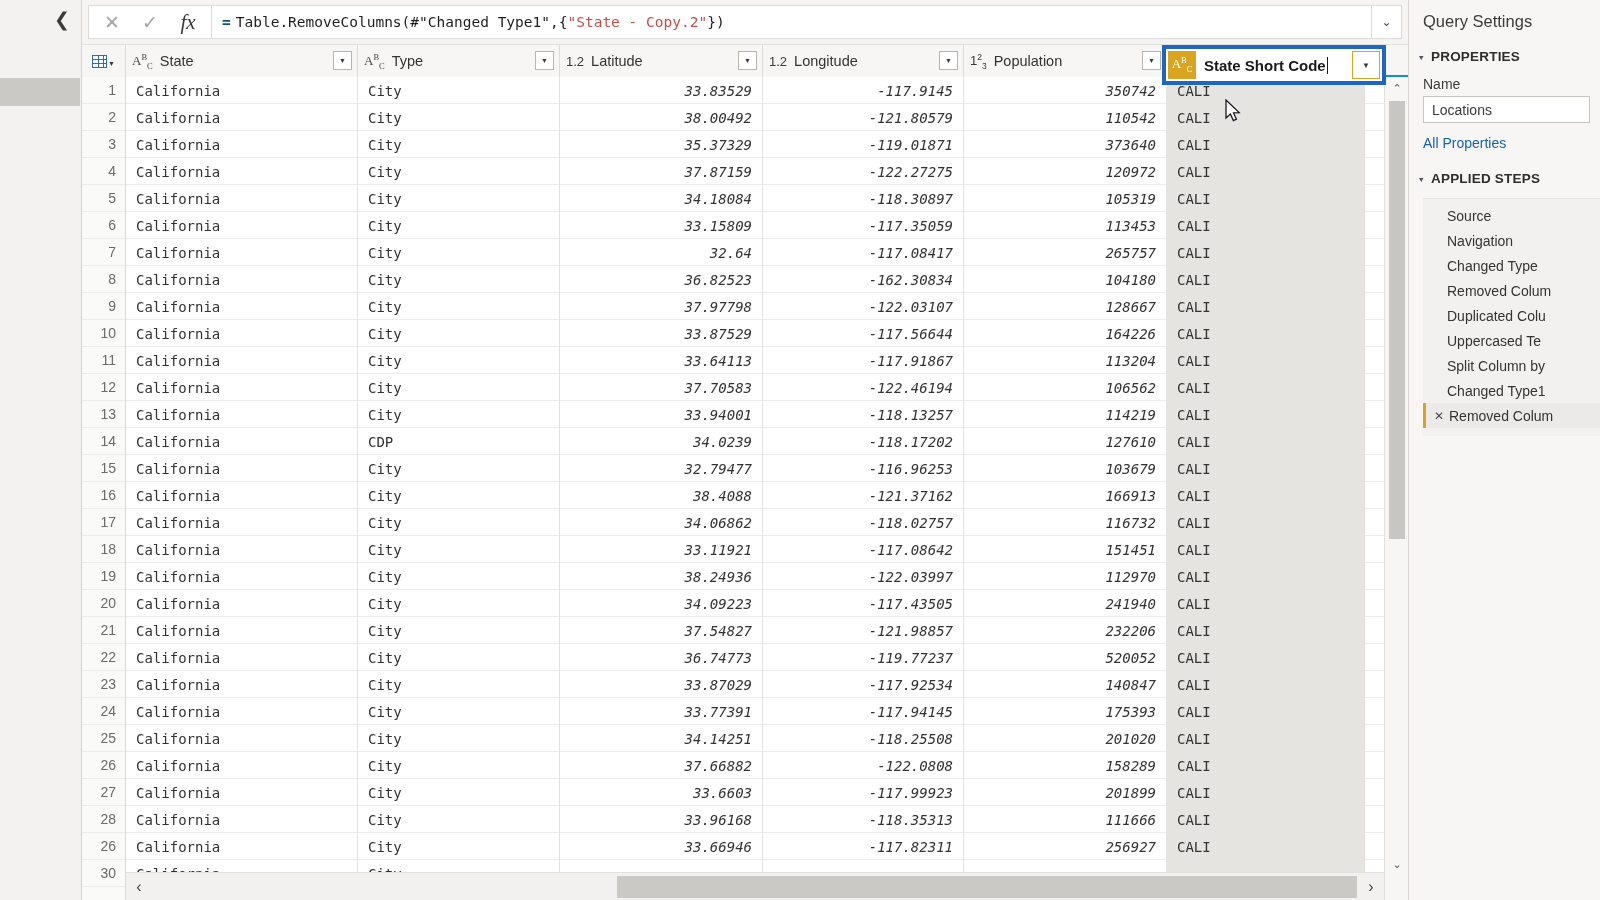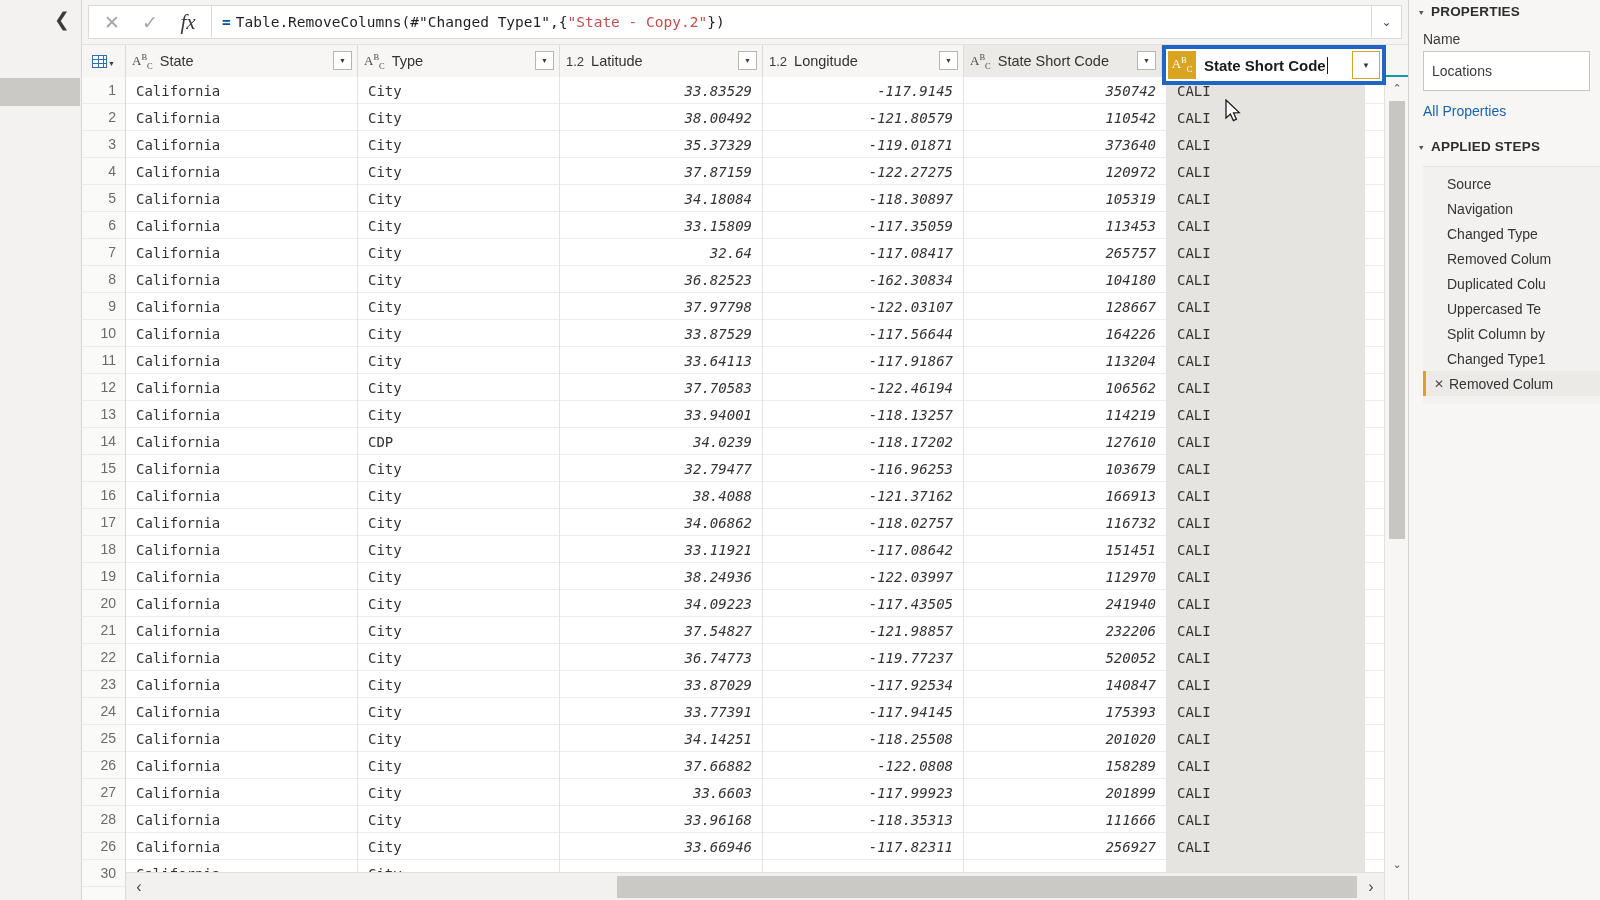--- a/index.html
+++ b/index.html
@@ -322,21 +322,21 @@
   .qs-section-label {
     font-size: 13.5px; font-weight: 700; color: #2e2e2e;
     letter-spacing: 0.2px;
   }
   .qs-fieldlabel {
     padding: 8px 0 4px 14px;
     font-size: 14px; color: #3b3b3b;
   }
   .qs-input {
     margin: 0 10px 0 14px;
-    height: 40px;
+    height: 27px;
     background: #ffffff;
     border: 1px solid #c9c6c2;
     display: flex; align-items: center;
     padding-left: 8px;
     font-size: 14px; color: #3b3b3b;
     cursor: text;
   }
   .qs-link {
     padding: 12px 0 0 14px;
     font-size: 14px; color: #1763ad;
@@ -413,20 +413,25 @@
             <span class="hdr-drop">▼</span>
           </div>
           <div class="hdr-cell" style="width: 203px;">
             <span><span class="tico num">1.2</span></span>
             <span class="hdr-label">Latitude</span>
             <span class="hdr-drop">▼</span>
           </div>
           <div class="hdr-cell" style="width: 201px;">
             <span><span class="tico num">1.2</span></span>
             <span class="hdr-label">Longitude</span>
+            <span class="hdr-drop">▼</span>
+          </div>
+          <div class="hdr-cell" style="width: 203px;">
+            <span><span class="tico num">1<sup>2</sup><sub>3</sub></span></span>
+            <span class="hdr-label">Population</span>
             <span class="hdr-drop">▼</span>
           </div>
           <div class="hdr-cell selected" style="width: 198px;">
             <span><span class="tico">A<sup>B</sup><sub>C</sub></span></span>
             <span class="hdr-label">State Short Code</span>
             <span class="hdr-drop">▼</span>
           </div>
         </div>
 
       <div class="rownum-col" id="rownum-col">
@@ -733,20 +738,21 @@
         <div class="hs-track">
           <div class="hs-thumb"></div>
         </div>
         <div class="hs-arrow">›</div>
       </div>
 
     </div>
   </div>
 
   <div class="qsettings">
+    <div class="qs-title">Query Settings</div>
 
     <div class="qs-section">
       <span class="qs-tri">▾</span>
       <span class="qs-section-label">PROPERTIES</span>
     </div>
 
     <div class="qs-fieldlabel">Name</div>
     <div class="qs-input">Locations</div>
     <div class="qs-link">All Properties</div>
 

